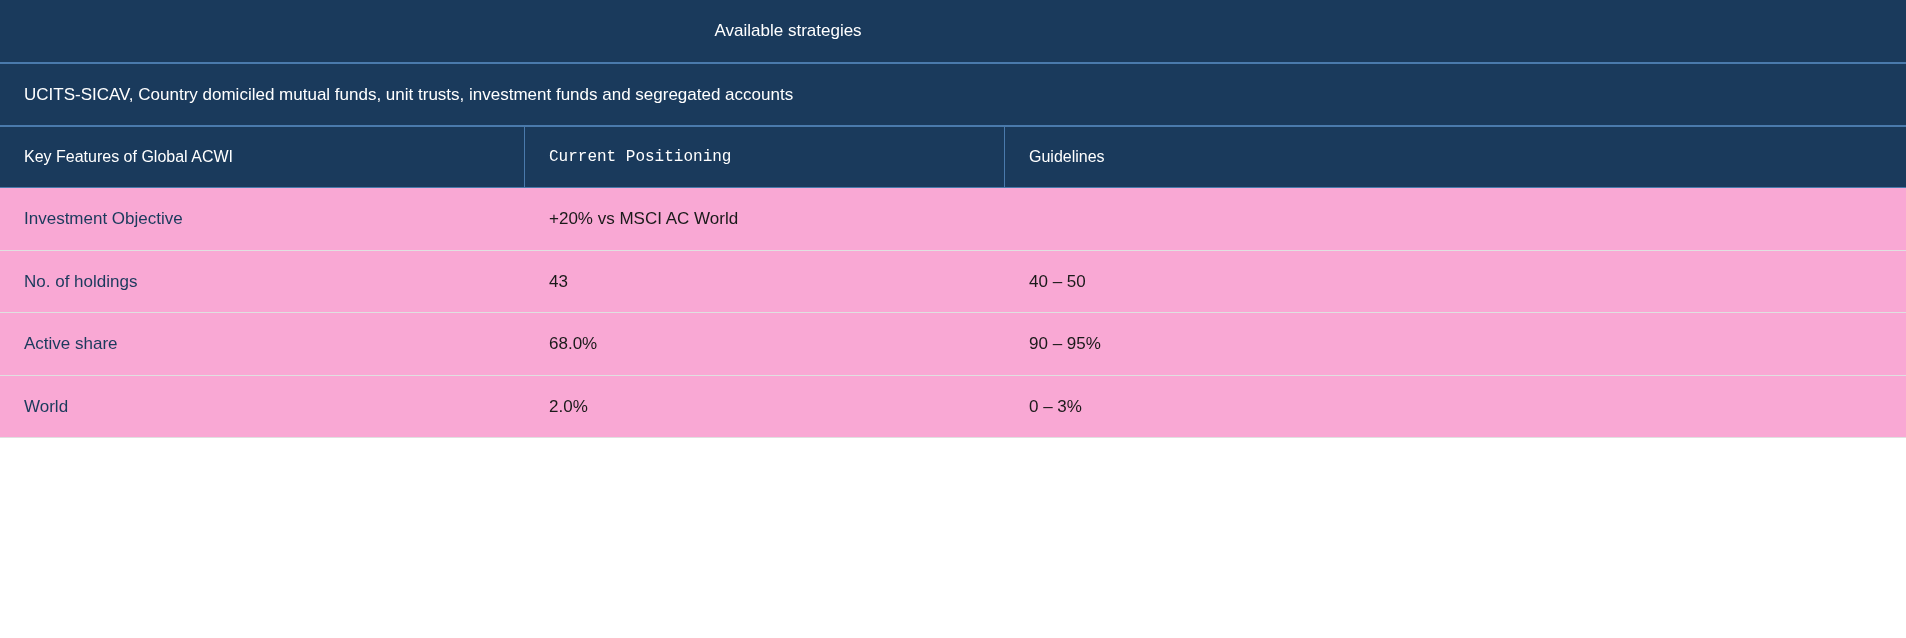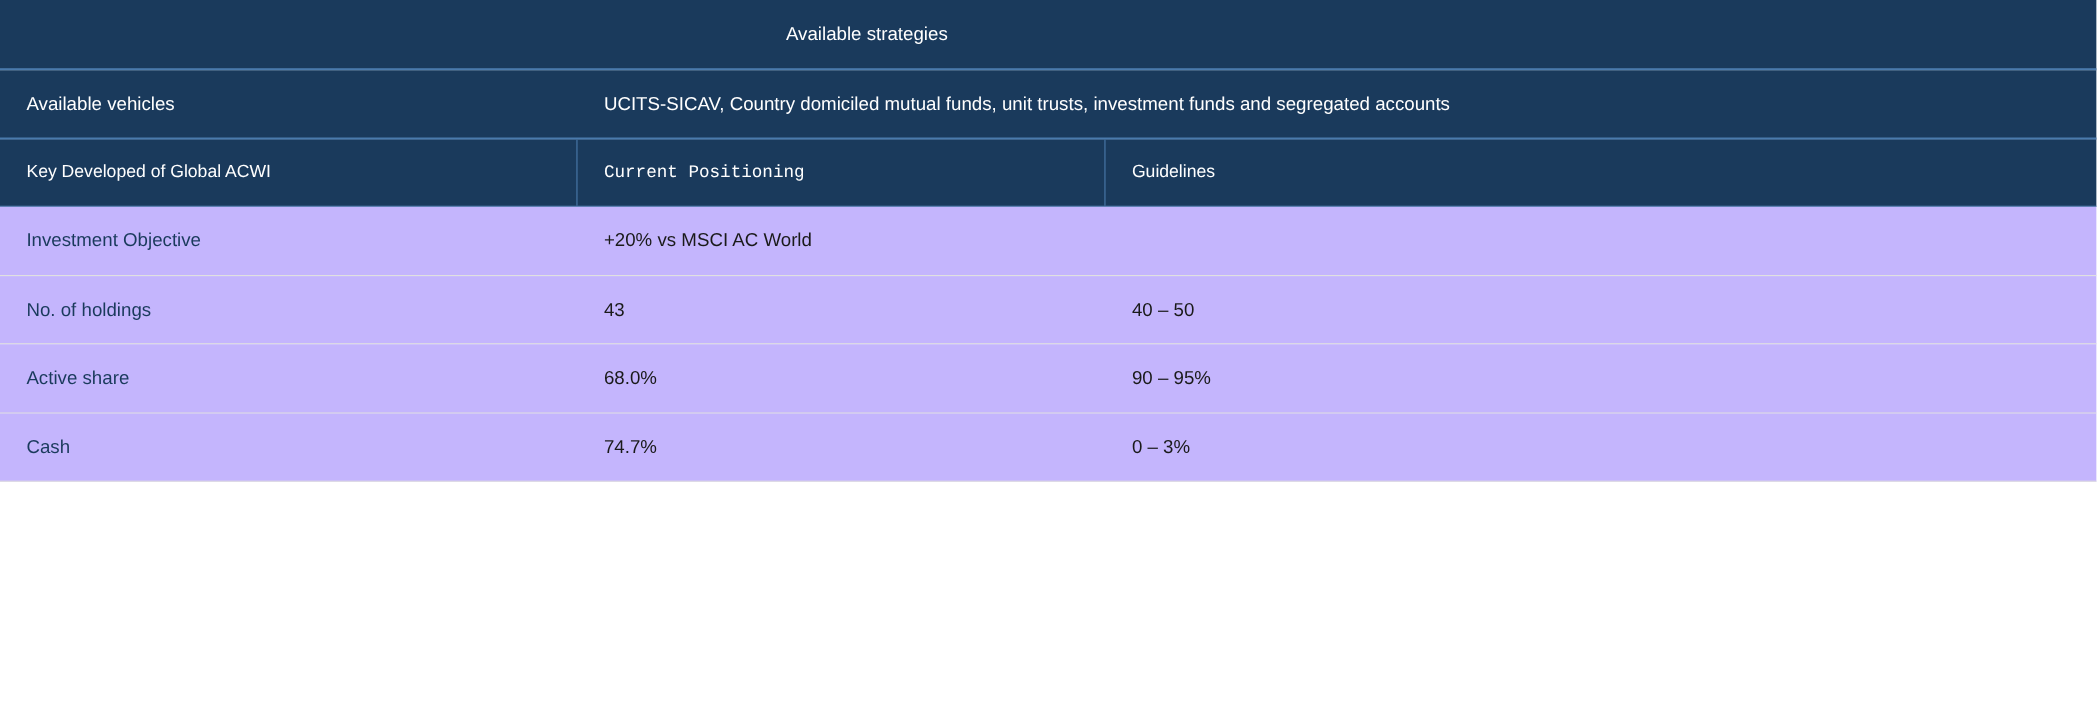--- a/index.html
+++ b/index.html
@@ -24,21 +24,21 @@
       display: flex;
       border-bottom: 2px solid #ffffff;
     }
 
     .row-header {
       background-color: #1a3a5c;
       color: #ffffff;
     }
 
     .row-data {
-      background-color: #c4b5fd;
+      background-color: #f9a8d4;
       color: #1a1a1a;
       border-bottom: 1px solid #e0e0e0;
     }
 
     .cell {
       padding: 18px 24px;
       line-height: 1.5;
     }
 
     .cell-label {
@@ -107,31 +107,28 @@
 
 <div class="table-container">
 
   <div class="row row-header row-header-divider">
     <div class="cell cell-label">
       <span>Available strategies</span>
     </div>
   </div>
 
   <div class="row row-header row-header-divider">
-    <div class="cell cell-label">
-      <span>Available vehicles</span>
-    </div>
     <div class="cell cell-content">
       <span>UCITS-SICAV, Country domiciled mutual funds, unit trusts, investment funds and segregated accounts</span>
     </div>
   </div>
 
   <div class="subheader-row">
     <div class="cell cell-label" style="border-right: 1px solid #4a7aac;">
-      <span>Key Developed of Global ACWI</span>
+      <span>Key Features of Global ACWI</span>
     </div>
     <div class="cell cell-current" style="border-right: 1px solid #4a7aac;">
       <span>Current Positioning</span>
     </div>
     <div class="cell cell-guidelines">
       <span>Guidelines</span>
     </div>
   </div>
 
   <div class="row row-data">
@@ -165,23 +162,23 @@
     <div class="cell cell-current">
       <span>68.0%</span>
     </div>
     <div class="cell cell-guidelines">
       <span>90 – 95%</span>
     </div>
   </div>
 
   <div class="row row-data">
     <div class="cell cell-label">
-      <span>Cash</span>
+      <span>World</span>
     </div>
     <div class="cell cell-current">
-      <span>74.7%</span>
+      <span>2.0%</span>
     </div>
     <div class="cell cell-guidelines">
       <span>0 – 3%</span>
     </div>
   </div>
 
 </div>
 
 </body></html>

